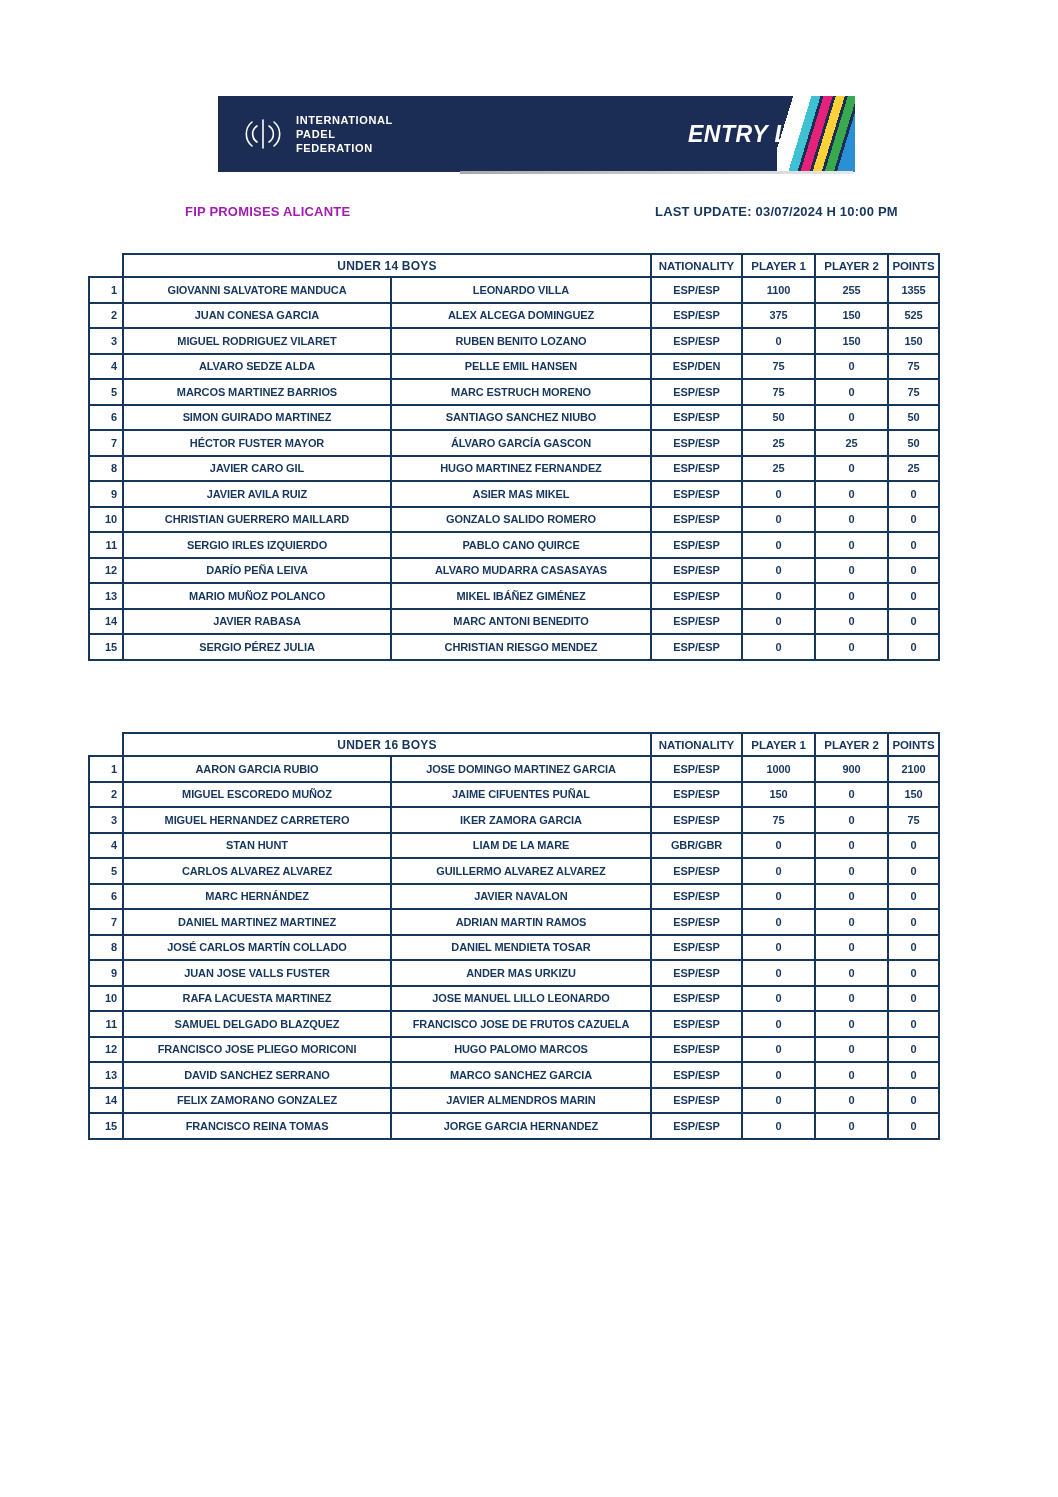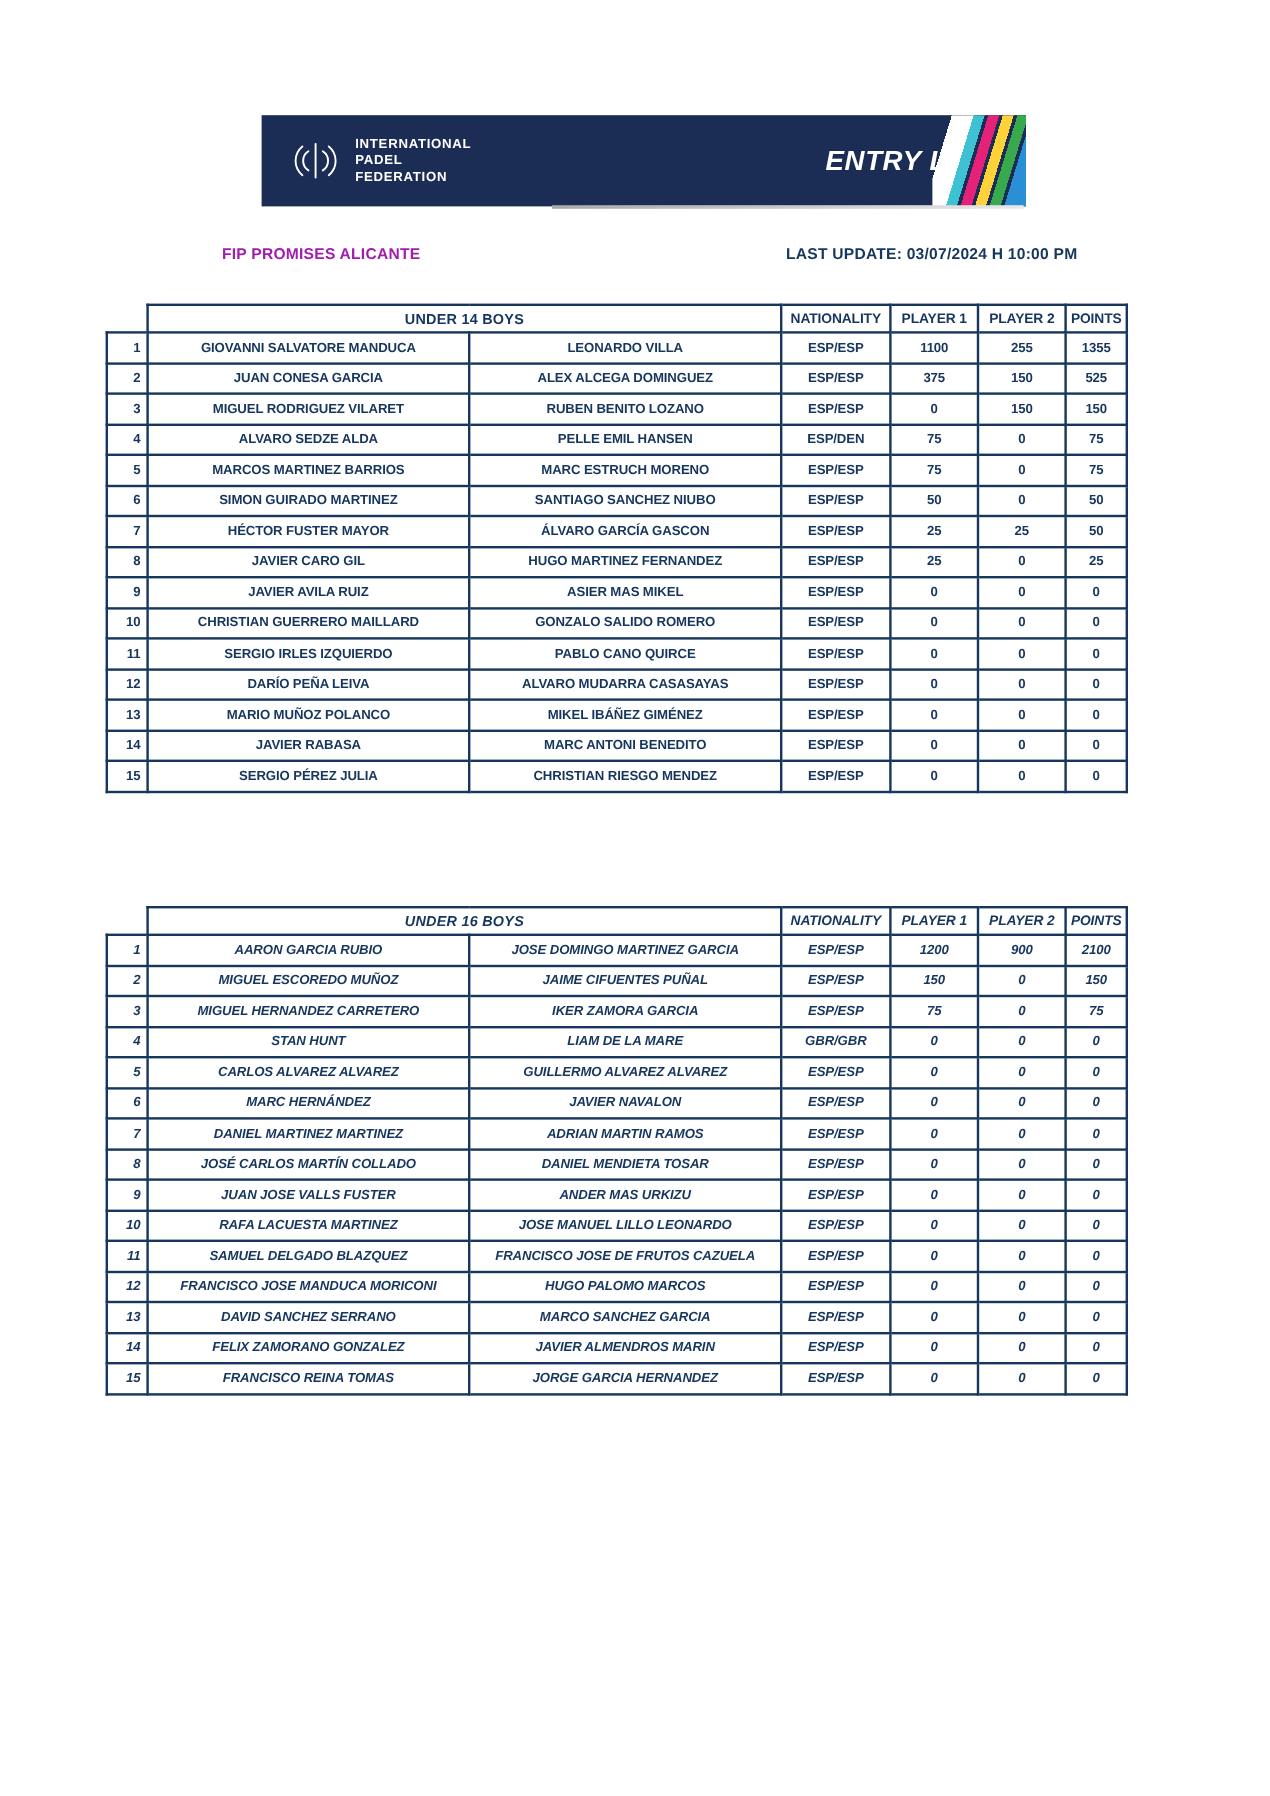--- a/index.html
+++ b/index.html
@@ -93,21 +93,21 @@
 
   
   table.entry-table {
     position: absolute;
     left: 88px;
     width: 850px;
     border-collapse: collapse;
     table-layout: fixed;
   }
   #table-0 { top: 253px; }
-  #table-1 { top: 755px; font-style: italic; }
+  #table-1 { top: 732px; }
 
   table.entry-table td, table.entry-table th {
     border: 2px solid #17365d;
     color: #17365d;
     font-weight: bold;
     font-size: 11px;
     text-align: center;
     height: 25.5px;
     padding: 0 3px;
     white-space: nowrap;
@@ -341,21 +341,21 @@
         <th>PLAYER 2</th>
         <th>POINTS</th>
       </tr>
     </thead>
     <tbody>
         <tr>
           <td class="rank">1</td>
           <td>AARON GARCIA RUBIO</td>
           <td>JOSE DOMINGO MARTINEZ GARCIA</td>
           <td>ESP/ESP</td>
-          <td>1200</td>
+          <td>1000</td>
           <td>900</td>
           <td>2100</td>
         </tr>
         <tr>
           <td class="rank">2</td>
           <td>MIGUEL ESCOREDO MUÑOZ</td>
           <td>JAIME CIFUENTES PUÑAL</td>
           <td>ESP/ESP</td>
           <td>150</td>
           <td>0</td>
@@ -437,21 +437,21 @@
           <td class="rank">11</td>
           <td>SAMUEL DELGADO BLAZQUEZ</td>
           <td>FRANCISCO JOSE DE FRUTOS CAZUELA</td>
           <td>ESP/ESP</td>
           <td>0</td>
           <td>0</td>
           <td>0</td>
         </tr>
         <tr>
           <td class="rank">12</td>
-          <td>FRANCISCO JOSE MANDUCA MORICONI</td>
+          <td>FRANCISCO JOSE PLIEGO MORICONI</td>
           <td>HUGO PALOMO MARCOS</td>
           <td>ESP/ESP</td>
           <td>0</td>
           <td>0</td>
           <td>0</td>
         </tr>
         <tr>
           <td class="rank">13</td>
           <td>DAVID SANCHEZ SERRANO</td>
           <td>MARCO SANCHEZ GARCIA</td>

